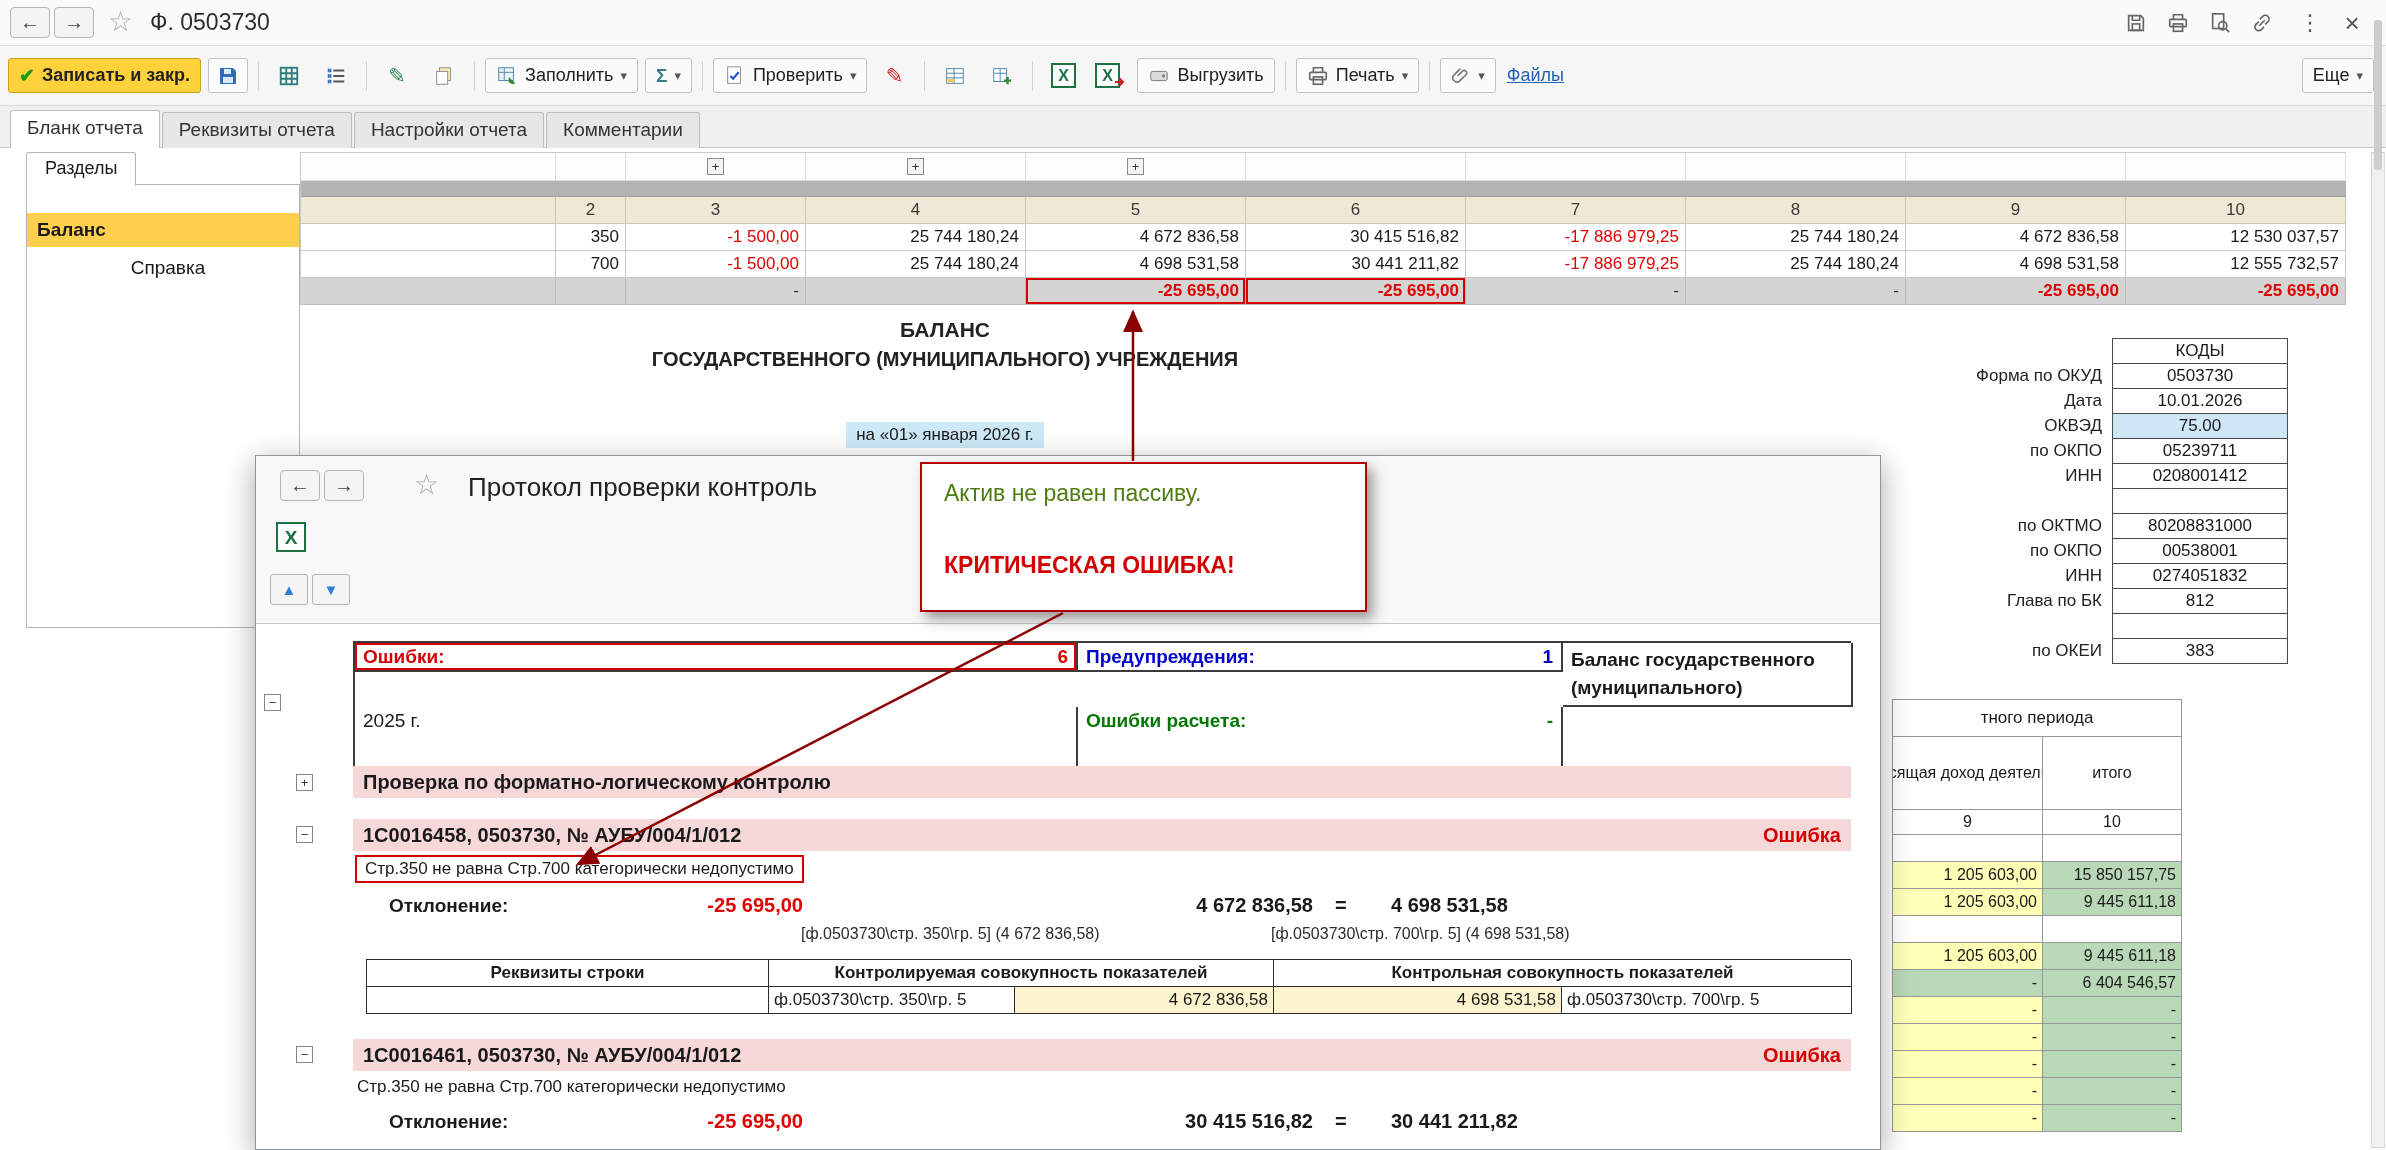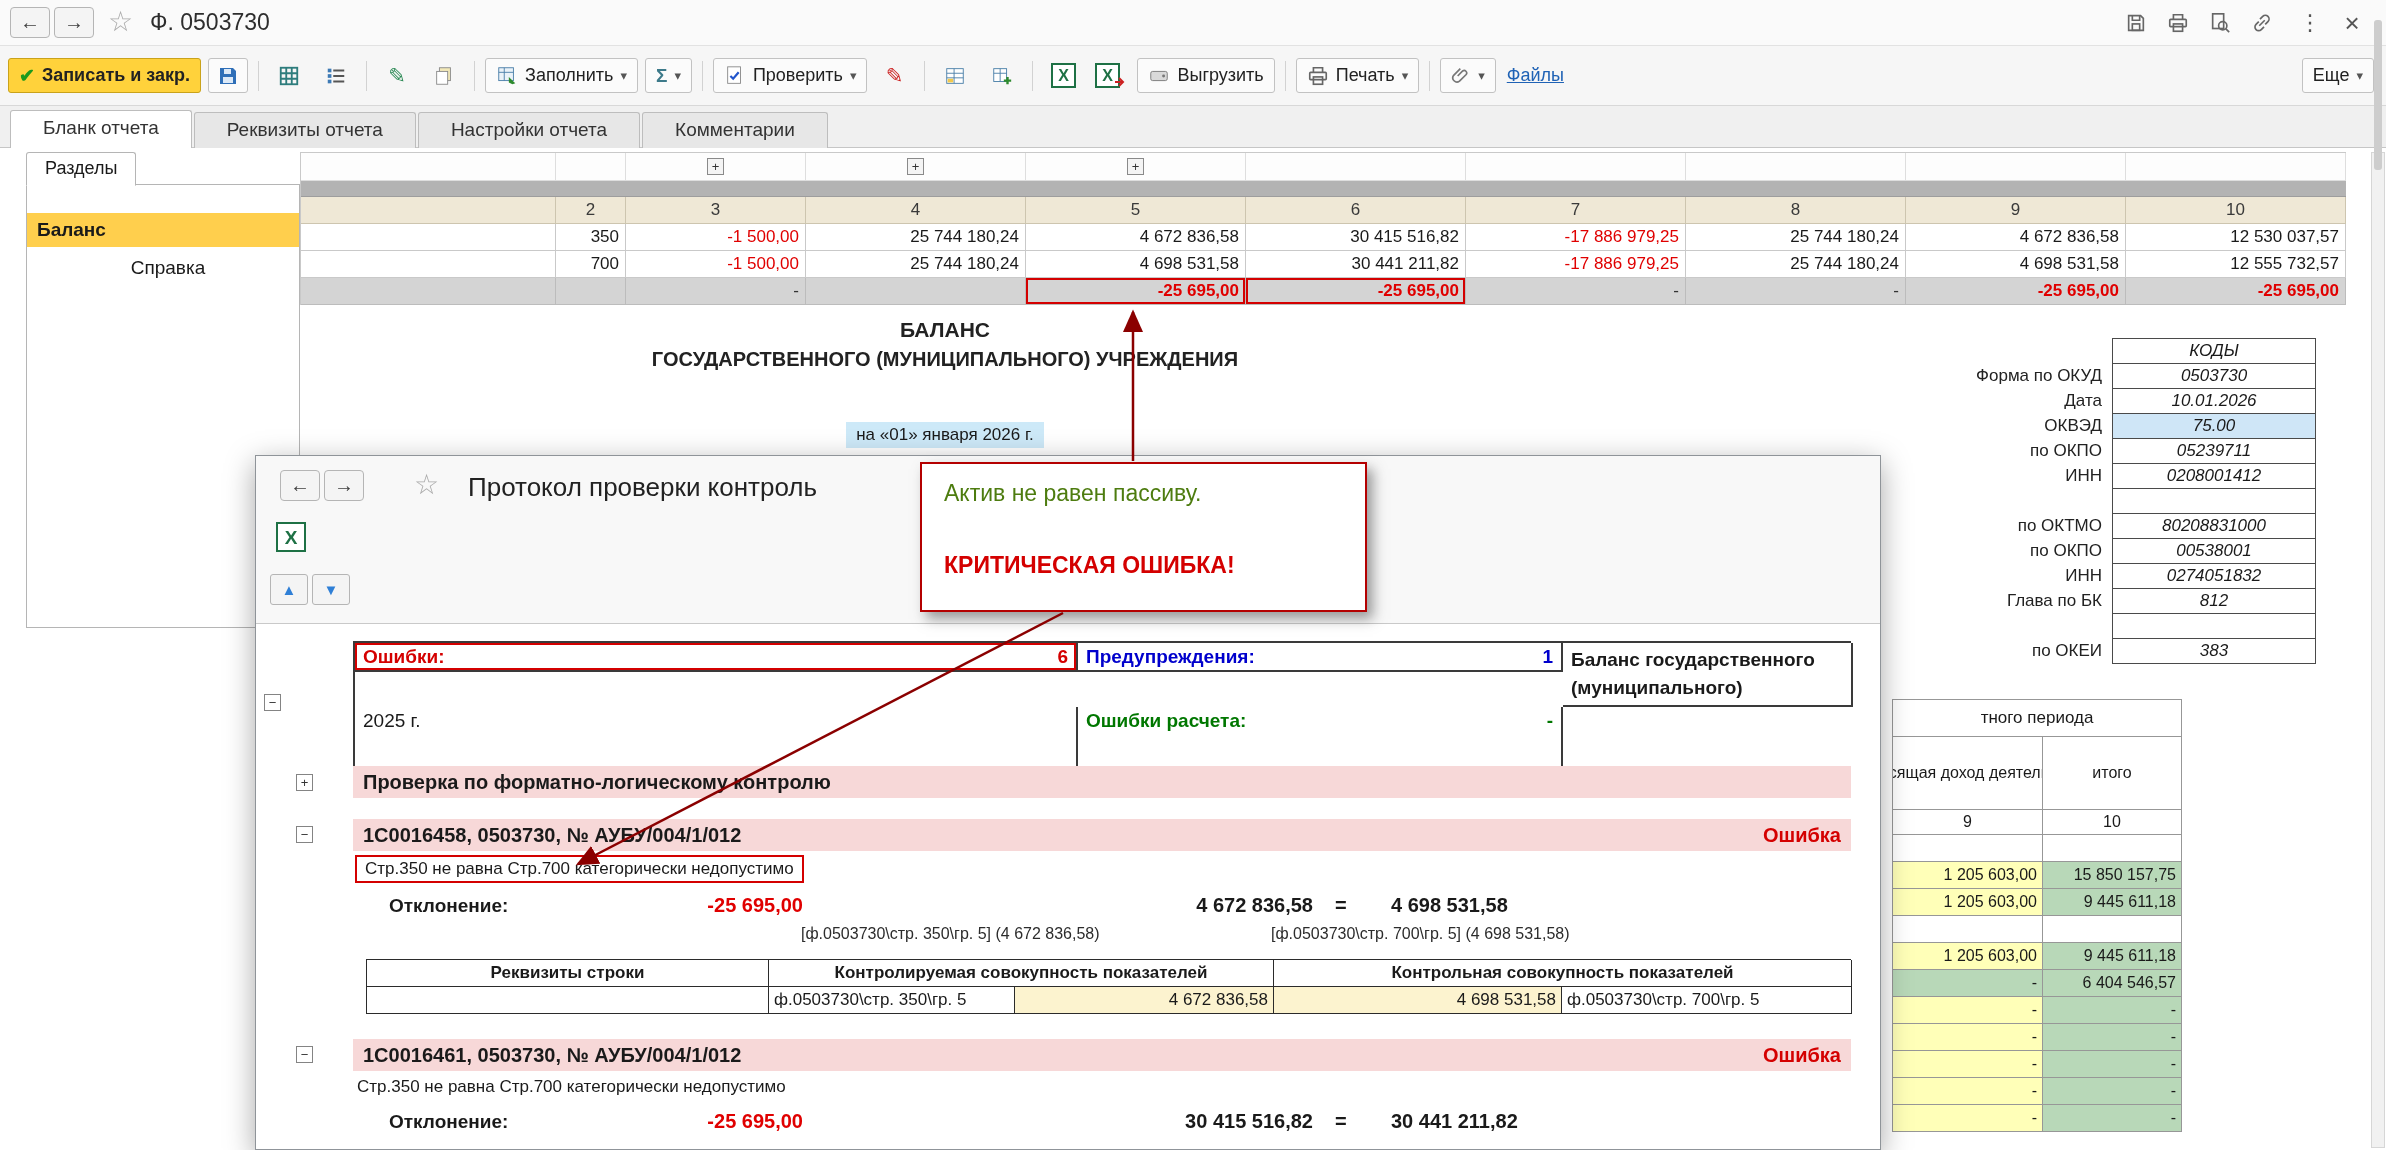--- a/index.html
+++ b/index.html
@@ -26,21 +26,21 @@
   .chk{color:#1c9a1c;font-size:19px;font-weight:bold;}
   .pencil{font-size:21px;color:#2e8b57;}
   .pencil.red{color:#cc2020;}
   .sigma{font-size:19px;font-weight:bold;color:#3d7a8a;}
   .xl{display:inline-flex;align-items:center;justify-content:center;width:25px;height:25px;border:2px solid #1e7145;color:#1e7145;font-weight:bold;font-size:16px;background:#fff;line-height:1;}
   .fileslink{color:#1f62b5;text-decoration:underline;font-size:18px;cursor:pointer;margin-left:4px;}
   .morebtn{margin-left:auto;margin-right:12px;}
 
   
   .tabsrow{position:absolute;left:0;top:106px;width:100%;height:42px;background:#f0f0f0;border-bottom:1px solid #c6c6c6;display:flex;align-items:flex-end;padding-left:10px;gap:2px;}
-  .tab{position:relative;top:1px;padding:6px 32px 7px;border:1px solid #bdbdbd;border-bottom:none;border-radius:3px 3px 0 0;background:#e7e7e7;font-size:19px;color:#333;cursor:pointer;}
+  .tab{position:relative;top:1px;padding:6px 16px 7px;border:1px solid #bdbdbd;border-bottom:none;border-radius:3px 3px 0 0;background:#e7e7e7;font-size:19px;color:#333;cursor:pointer;}
   .tab.active{background:#ffffff;padding-bottom:9px;}
 
   
   .sidetab{position:absolute;left:26px;top:152px;padding:5px 18px 6px;border:1px solid #b5b5b5;border-bottom:1px solid #fff;background:#fff;font-size:18px;z-index:2;border-radius:3px 3px 0 0;cursor:pointer;}
   .sidepanel{position:absolute;left:26px;top:184px;width:274px;height:444px;background:#fff;border:1px solid #b5b5b5;}
   .sideitem{height:34px;line-height:34px;padding-left:10px;font-size:19px;cursor:pointer;}
   .sideitem.sel{background:#ffcf4d;font-weight:bold;margin-top:28px;}
   .sideitem.plain{margin-top:4px;text-align:center;}
 
   
@@ -61,21 +61,21 @@
   .rt1{position:absolute;left:300px;top:318px;width:1290px;text-align:center;font-weight:bold;font-size:21px;color:#222;}
   .rt2{position:absolute;left:300px;top:348px;width:1290px;text-align:center;font-weight:bold;font-size:20px;color:#222;}
   .rdate{position:absolute;left:300px;top:422px;width:1290px;text-align:center;}
   .rdate span{display:inline-block;background:#cde9f8;padding:3px 10px;font-size:17px;}
 
   
   .codes{position:absolute;left:1902px;top:338px;}
   .crow{display:flex;height:26px;margin-top:-1px;}
   .crow:first-child{margin-top:0;}
   .clabel{width:210px;text-align:right;padding-right:10px;font-size:17px;line-height:26px;color:#222;}
-  .cval{width:204px;border:1px solid #4a4a4a;text-align:center;font-size:17px;line-height:24px;background:#fff;font-style:italic;}
+  .cval{width:176px;border:1px solid #4a4a4a;text-align:center;font-size:17px;line-height:24px;background:#fff;}
   .cval.blue{background:#cfe6f7;}
 
   
   .ptable{position:absolute;left:1892px;top:700px;width:290px;}
   .prow{display:flex;margin-top:-1px;}
   .pcell{border:1px solid #979797;font-size:16px;background:#fff;overflow:hidden;white-space:nowrap;}
   .pc1{width:151px;margin-right:-1px;}
   .pc2{width:140px;}
   .phead{height:38px;line-height:36px;text-align:center;font-size:17px;width:290px;}
   .psub{height:74px;display:flex;align-items:center;justify-content:center;text-align:center;line-height:1.2;padding:2px;}

